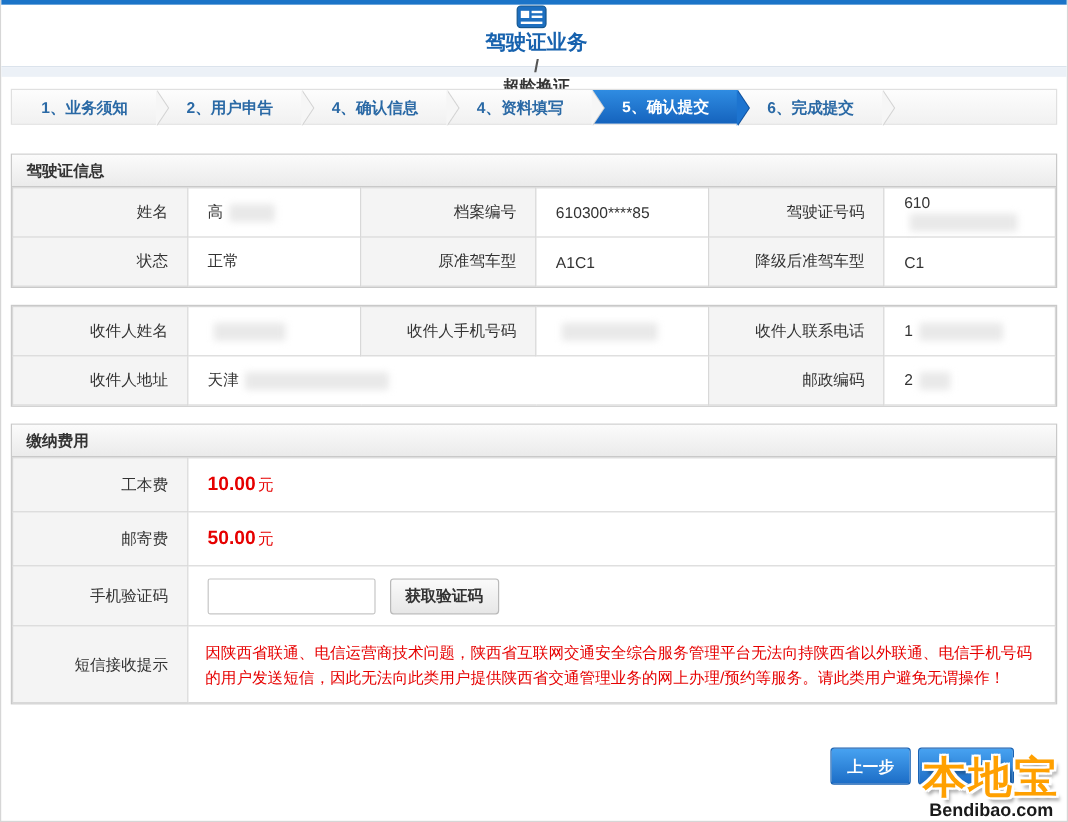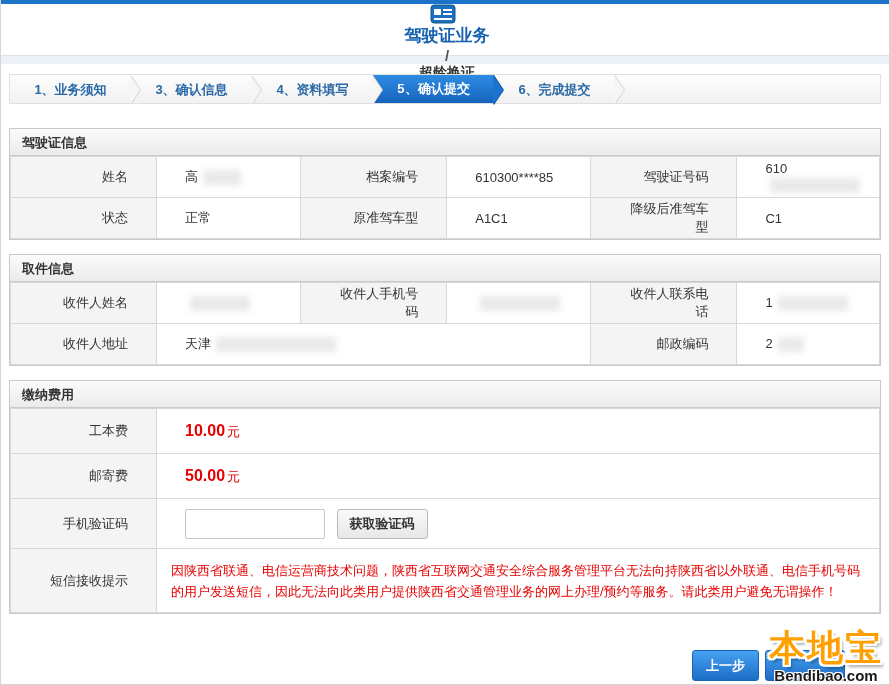--- a/index.html
+++ b/index.html
@@ -65,21 +65,21 @@
   .section.first { margin-top: 24px; }
   .section-hd {
     height: 27px; line-height: 27px; padding: 0 12px;
     background: linear-gradient(#fbfbfb, #ebebeb);
     border-bottom: 1px solid #c9c9c9;
     font-size: 13px; font-weight: bold; color: #333;
   }
   table { width: 100%; border-collapse: collapse; table-layout: fixed; }
   td {
     border: 1px solid #d8d8d8; height: 41px; font-size: 13px; color: #333;
-    padding: 0 28px; background: #fff; vertical-align: middle;
+    padding: 0 16px; background: #fff; vertical-align: middle;
   }
   td.lbl { background: #f4f4f4; text-align: right; }
   td.tall { height: 45px; }
 
   .redact {
     display: inline-block; height: 15px; background: #e9e9e9;
     filter: blur(3px); border-radius: 2px; vertical-align: middle; margin-left: 5px;
   }
   .w26 { width: 26px; } .w38 { width: 38px; } .w60 { width: 60px; }
   .w70 { width: 70px; } .w80 { width: 80px; } .w90 { width: 90px; } .w120 { width: 120px; }
@@ -157,21 +157,22 @@
     <button class="btn-back">
       <span class="chev">❮</span>
       <span>返回</span>
     </button>
   </div>
 
   <div class="subheader-band"></div>
 
   <div class="steps">
     <div class="step">1、业务须知</div>
-    <div class="step">3、确认信息</div>
+    <div class="step">2、用户申告</div>
+    <div class="step">4、确认信息</div>
     <div class="step">4、资料填写</div>
     <div class="step active">5、确认提交</div>
     <div class="step">6、完成提交</div>
   </div>
 
   <div class="content">
 
     <div class="section first">
       <div class="section-hd">驾驶证信息</div>
       <table>
@@ -198,21 +199,20 @@
           <td class="lbl">原准驾车型</td>
           <td>A1C1</td>
           <td class="lbl">降级后准驾车型</td>
           <td>C1</td>
         </tr>
       </tbody>
         </table>
     </div>
 
     <div class="section">
-      <div class="section-hd">取件信息</div>
       <table>
         <colgroup>
             <col style="width:16.8%">
             <col style="width:16.6%">
             <col style="width:16.8%">
             <col style="width:16.6%">
             <col style="width:16.8%">
             <col>
           </colgroup>
         <tbody>

